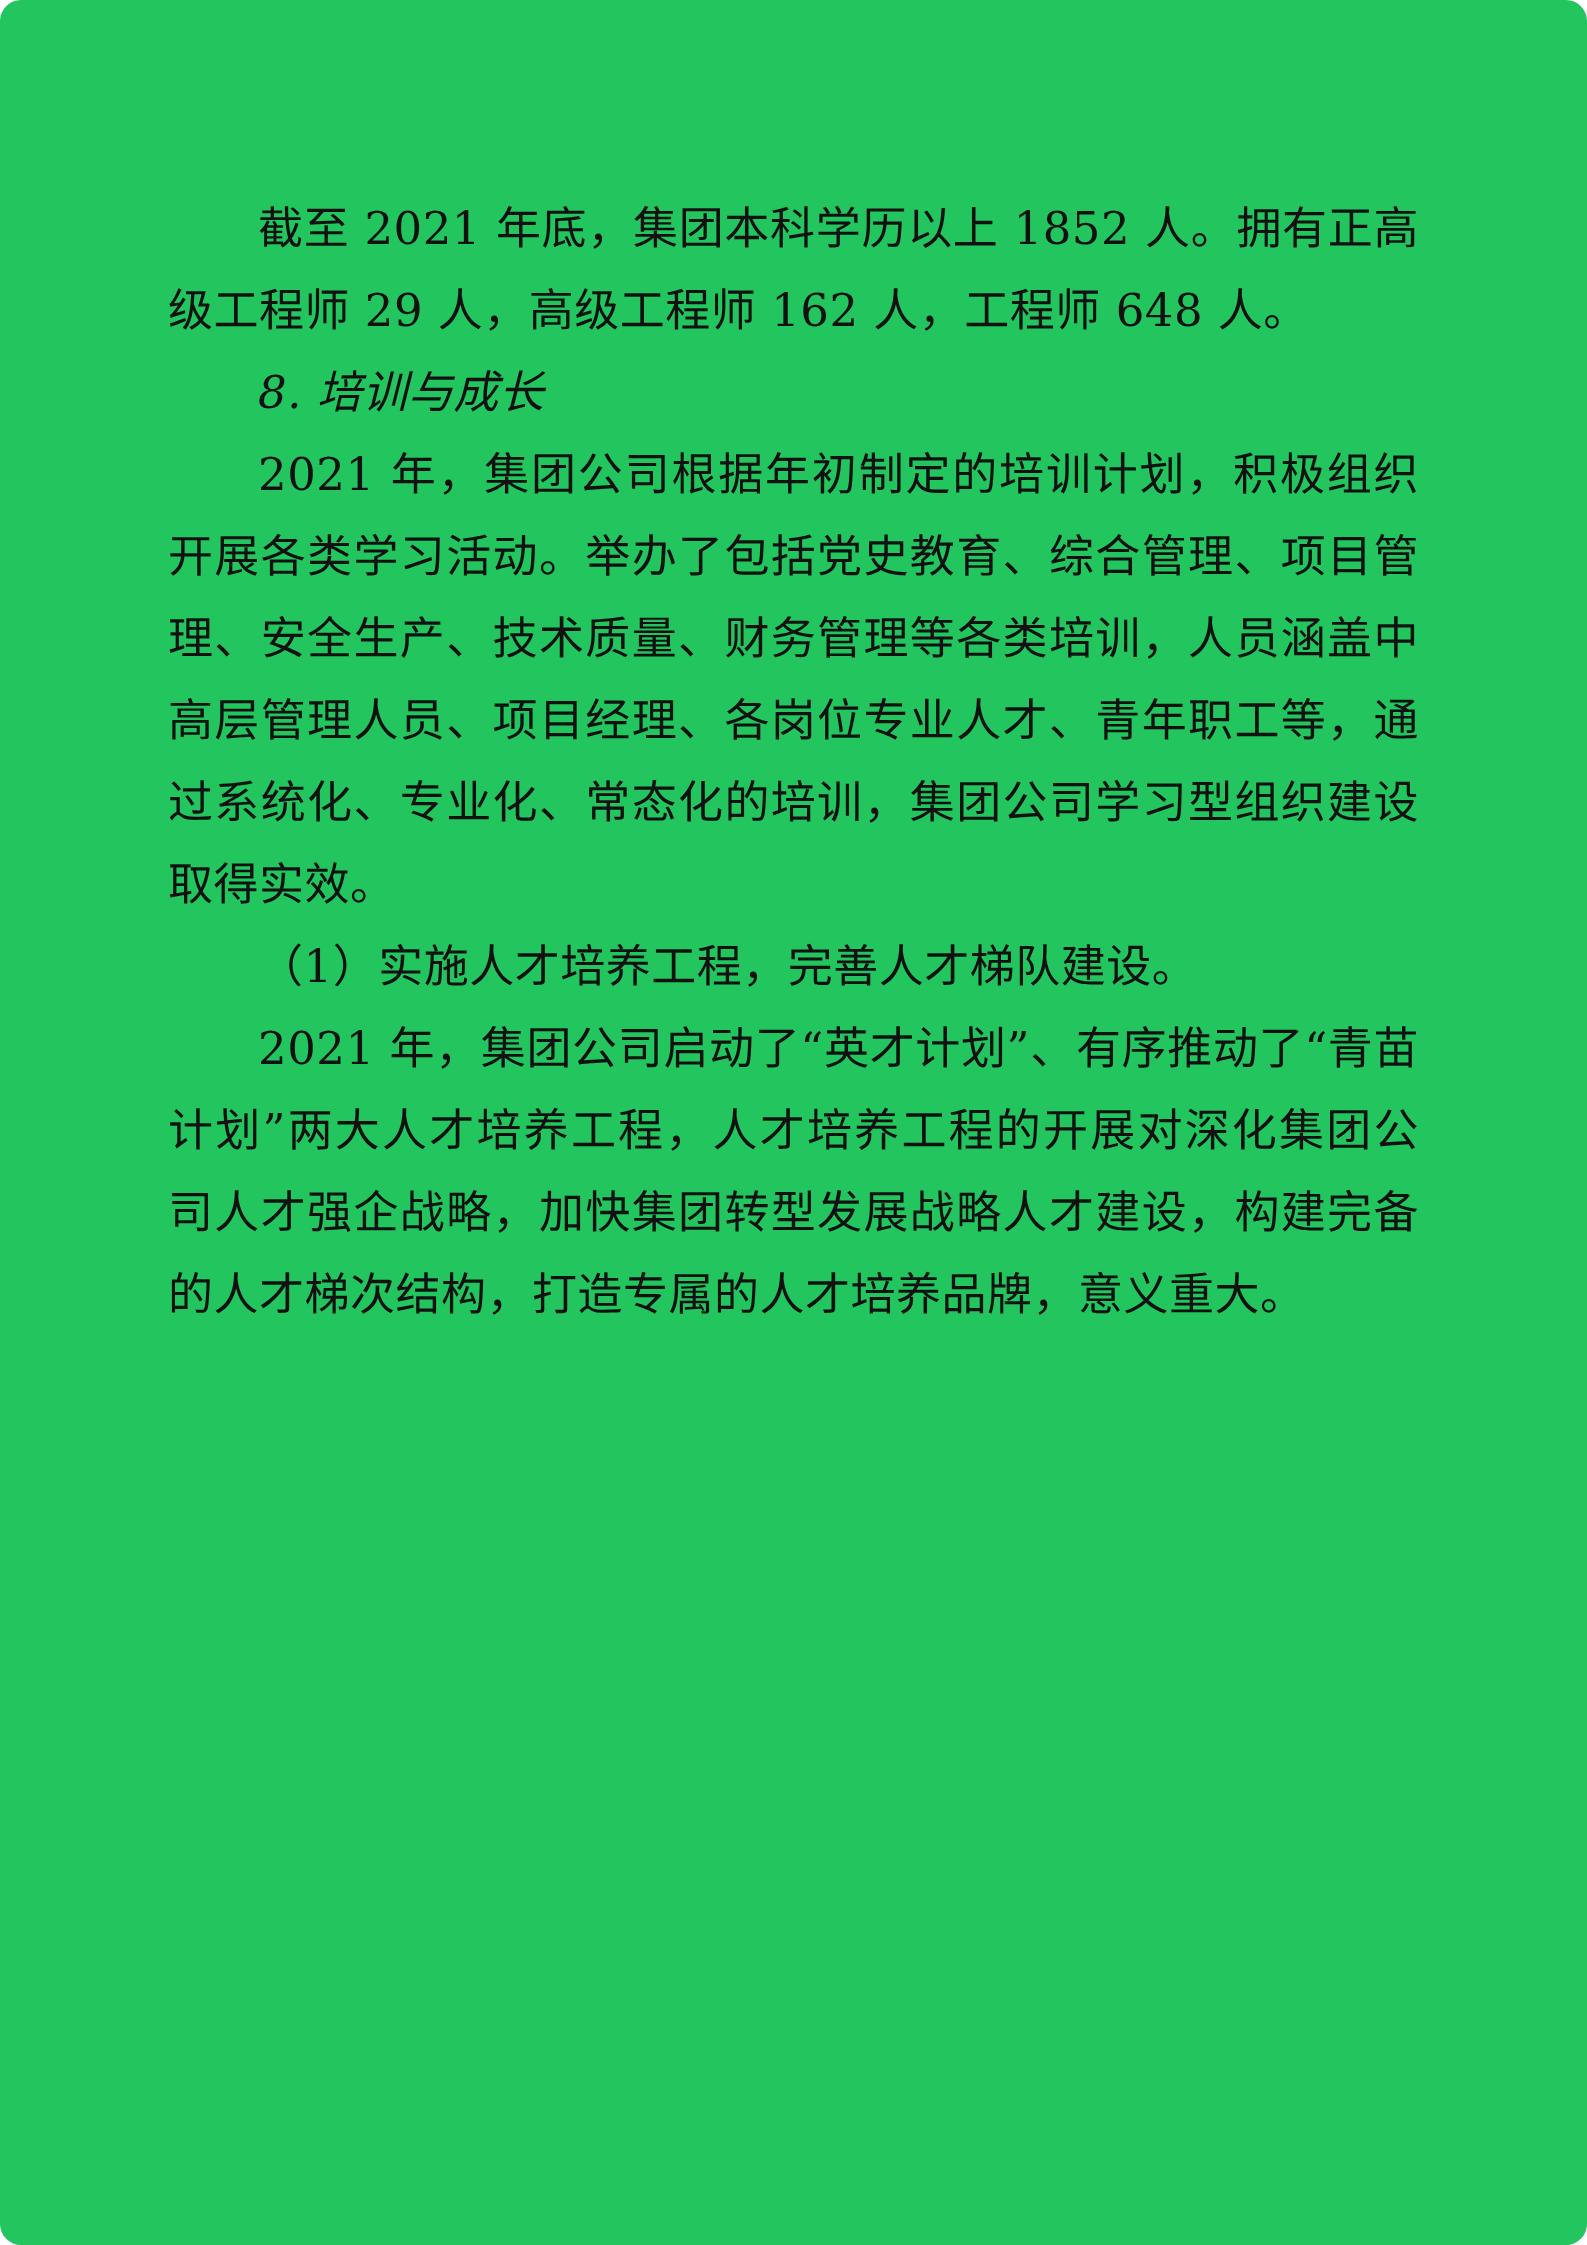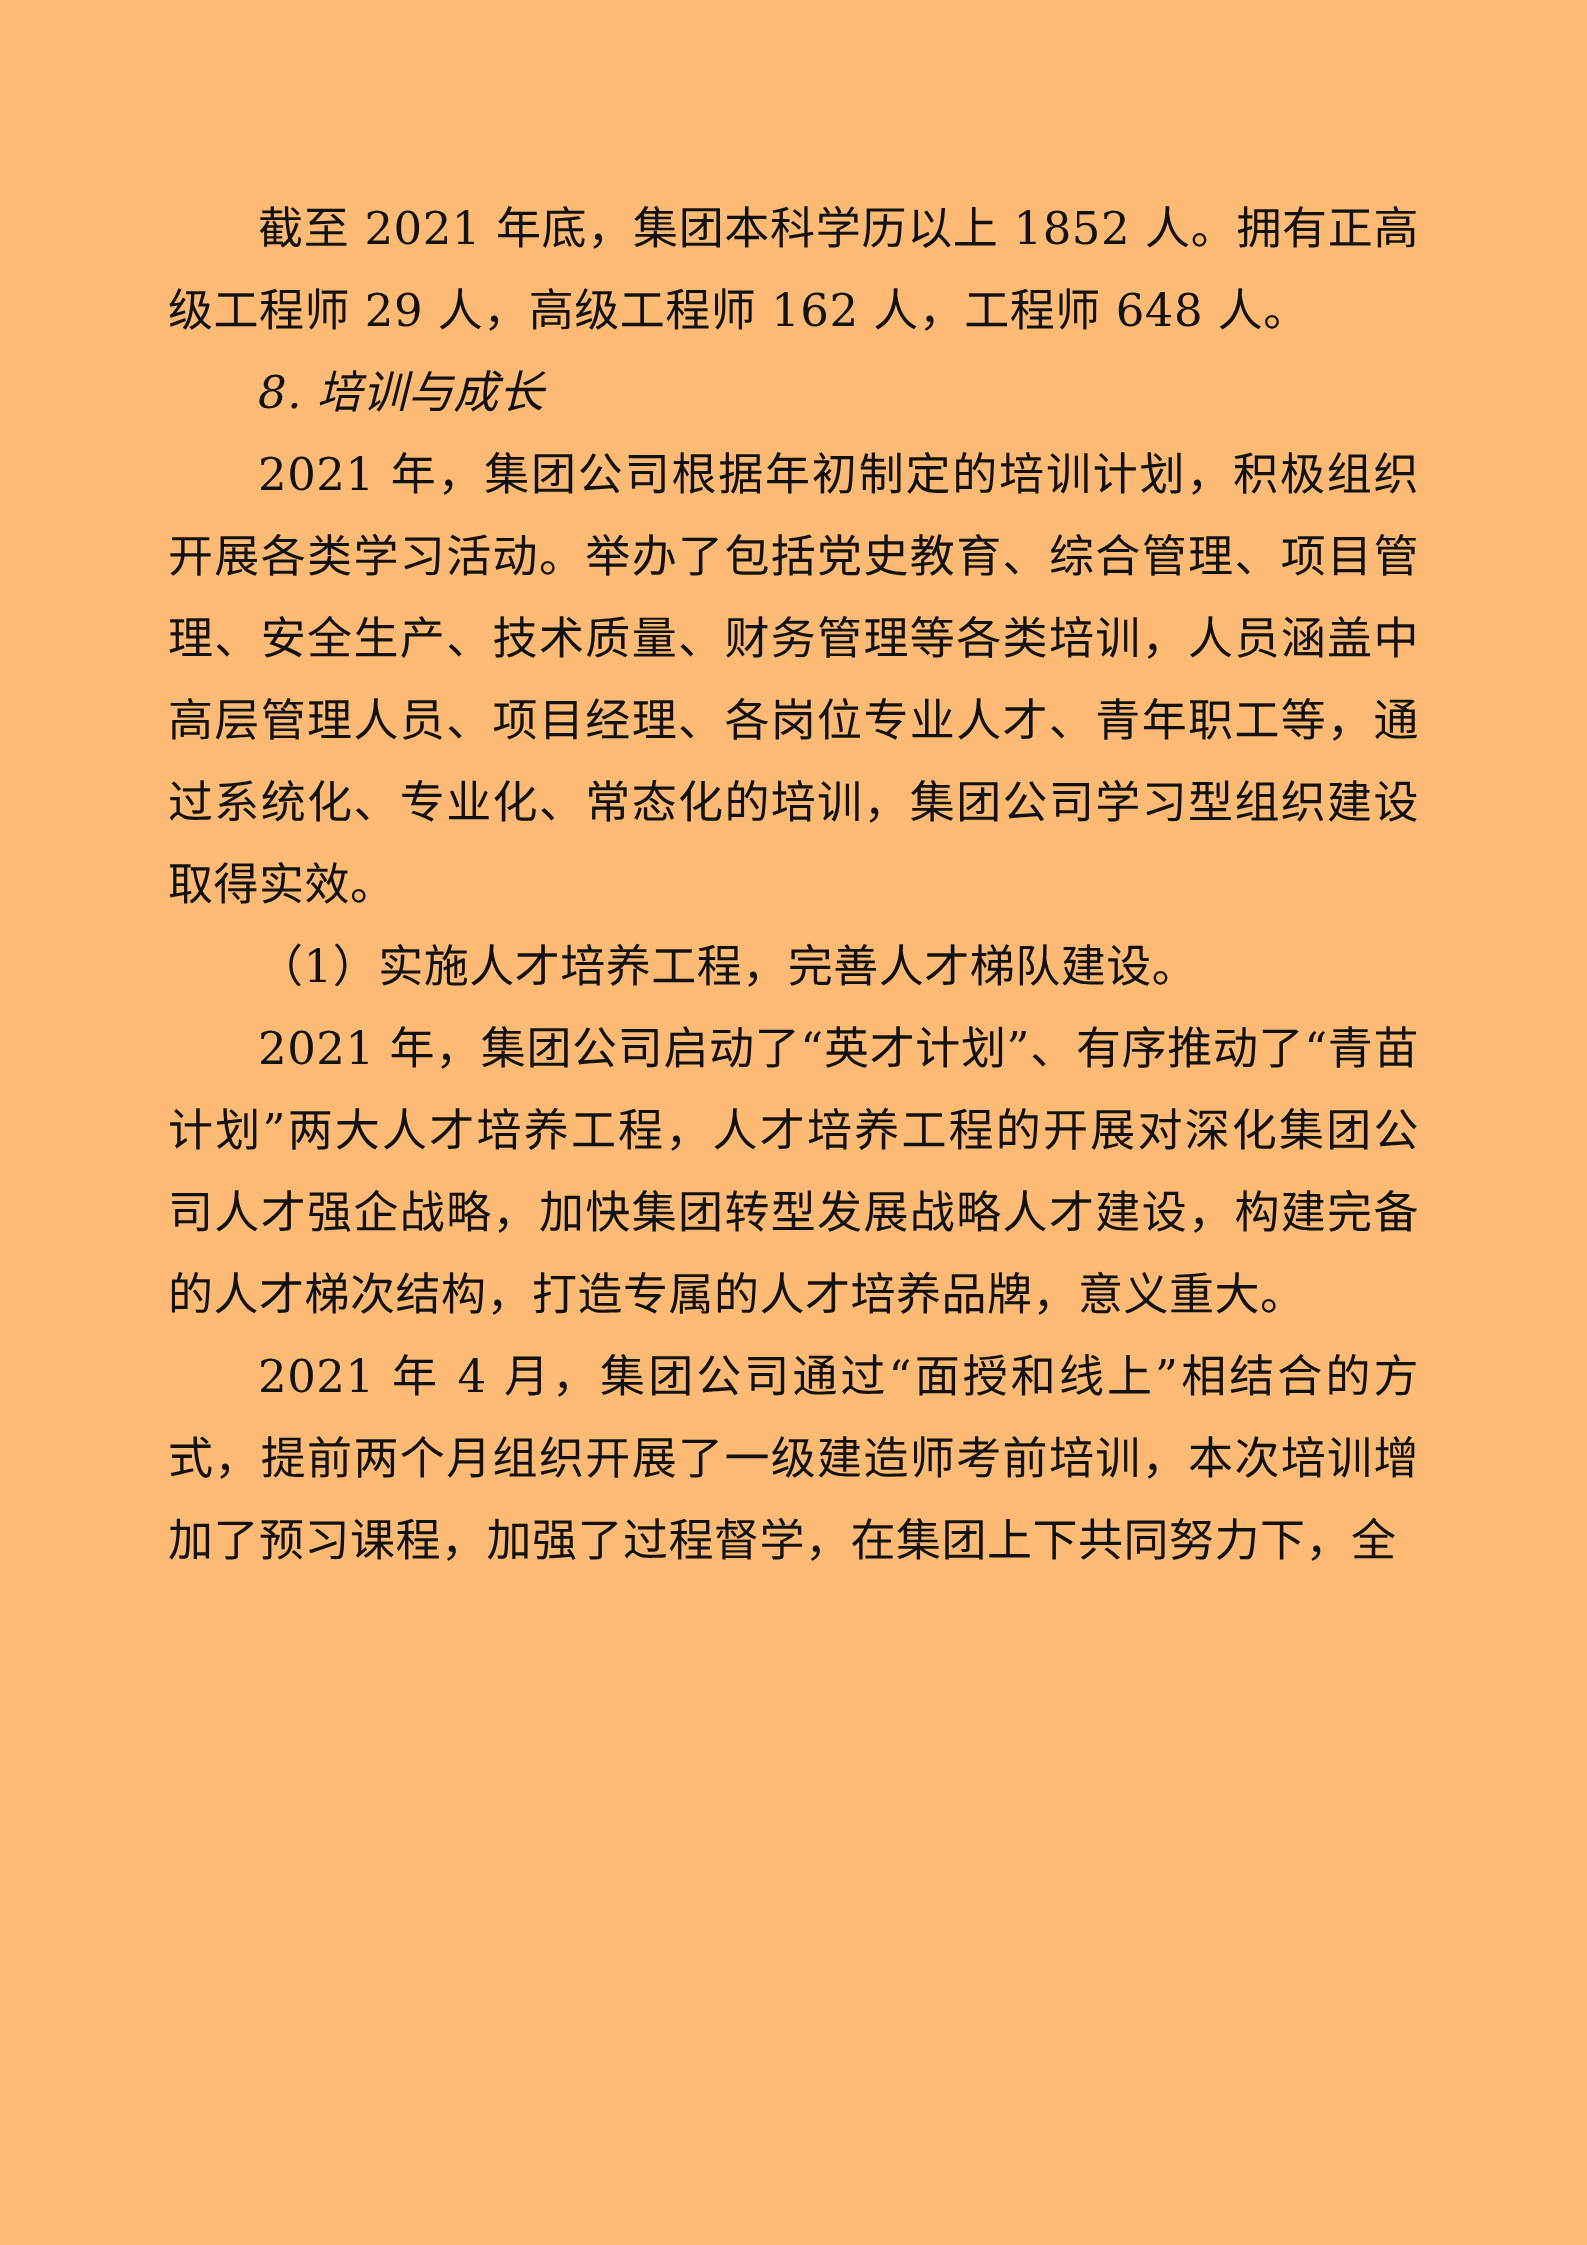--- a/index.html
+++ b/index.html
@@ -12,21 +12,22 @@
     height: 2245px;
     font-family: "DejaVu Serif", "Liberation Serif", serif;
     color: #111111;
     overflow: hidden;
   }
   .page {
     box-sizing: border-box;
     width: 1587px;
     height: 2245px;
     padding: 188px 168px 0 168px;
-    background: #fdba74;
+    background: #22c55e;
+    border-radius: 21px;
   }
   .block {
     margin: 0;
     font-size: 45px;
     line-height: 82px;
     text-align: justify;
     text-justify: inter-ideograph;
     letter-spacing: 0.5px;
     word-break: break-all;
   }
@@ -56,15 +57,14 @@
 
   <p class="block heading-kai">8. 培训与成长</p>
 
   <p class="block para">2021 年，集团公司根据年初制定的培训计划，积极组织开展各类学习活动。举办了包括党史教育、综合管理、项目管理、安全生产、技术质量、财务管理等各类培训，人员涵盖中高层管理人员、项目经理、各岗位专业人才、青年职工等，通过系统化、专业化、常态化的培训，集团公司学习型组织建设取得实效。</p>
 
   <p class="block heading-bold">（1）实施人才培养工程，完善人才梯队建设。</p>
 
   <p class="block para">2021 年，集团公司启动了“英才计划”、有序推动了“青苗计划”两大人才培养工程，人才培养工程的开展对深化集团公司人才强企战略，加快集团转型发展战略人才建设，构建完备的人才梯次结构，打造专属的人才培养品牌，意义重大。</p>
 
 
-  <p class="block para">2021 年 4 月，集团公司通过“面授和线上”相结合的方式，提前两个月组织开展了一级建造师考前培训，本次培训增加了预习课程，加强了过程督学，在集团上下共同努力下，全</p>
 
 </div>
 
 </body></html>

